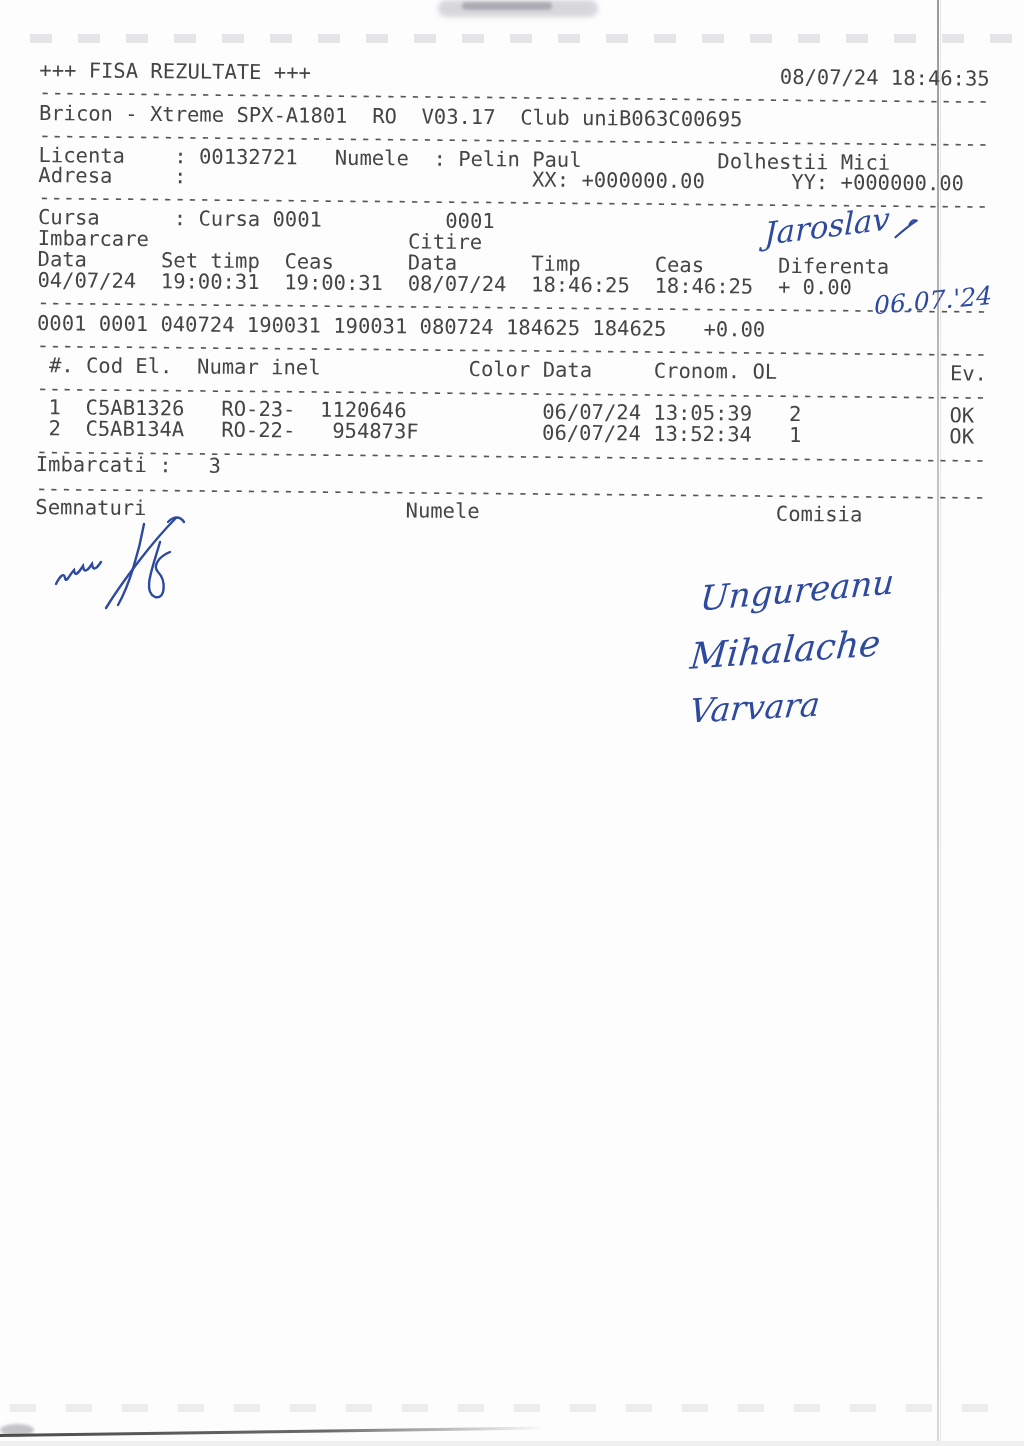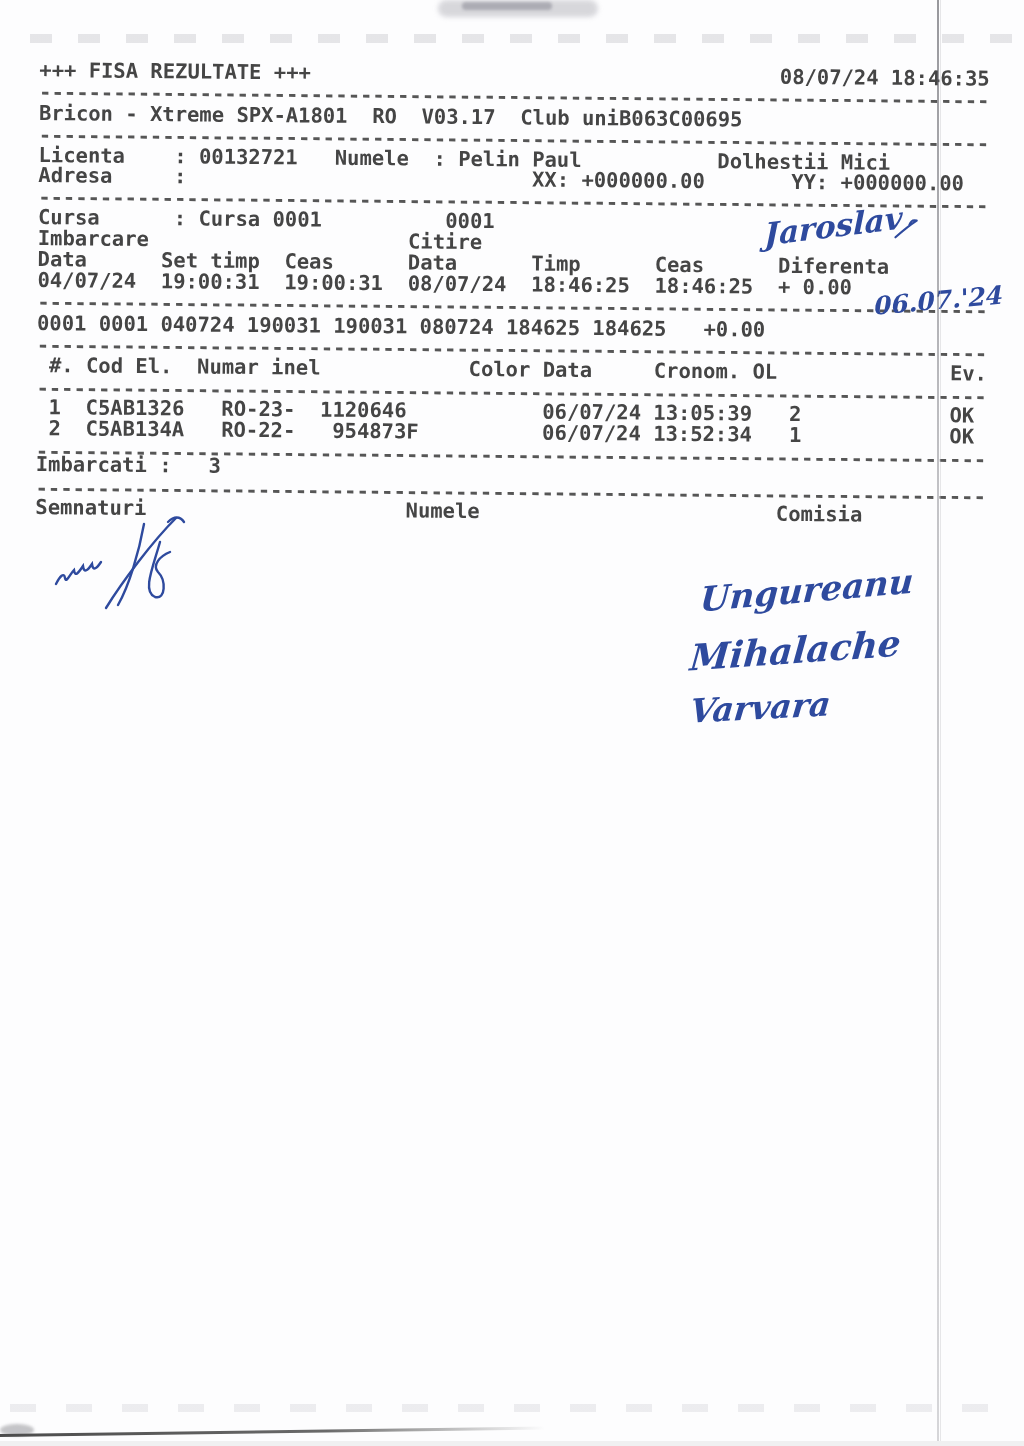--- a/index.html
+++ b/index.html
@@ -3,21 +3,21 @@
 <meta charset="utf-8">
 <style>
   html,body{margin:0;padding:0;}
   body{
     width:1024px;height:1446px;
     background:#fdfdfe;
     overflow:hidden;
     font-family:"DejaVu Sans Mono",monospace;
     position:relative;
   }
-  .page{position:absolute;inset:0;font-weight:bold;}
+  .page{position:absolute;inset:0;}
   
   .sheet{
     position:absolute;inset:0;
     transform:rotate(0.52deg);
     transform-origin:30px 0;
   }
   .ln{
     position:absolute;left:40px;
     white-space:pre;
     font-family:"DejaVu Sans Mono",monospace;

